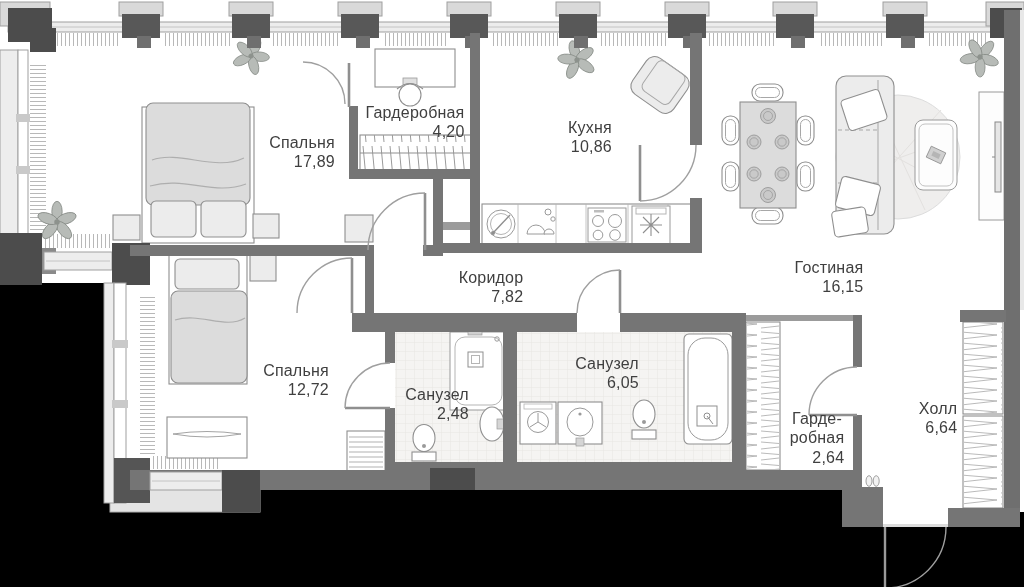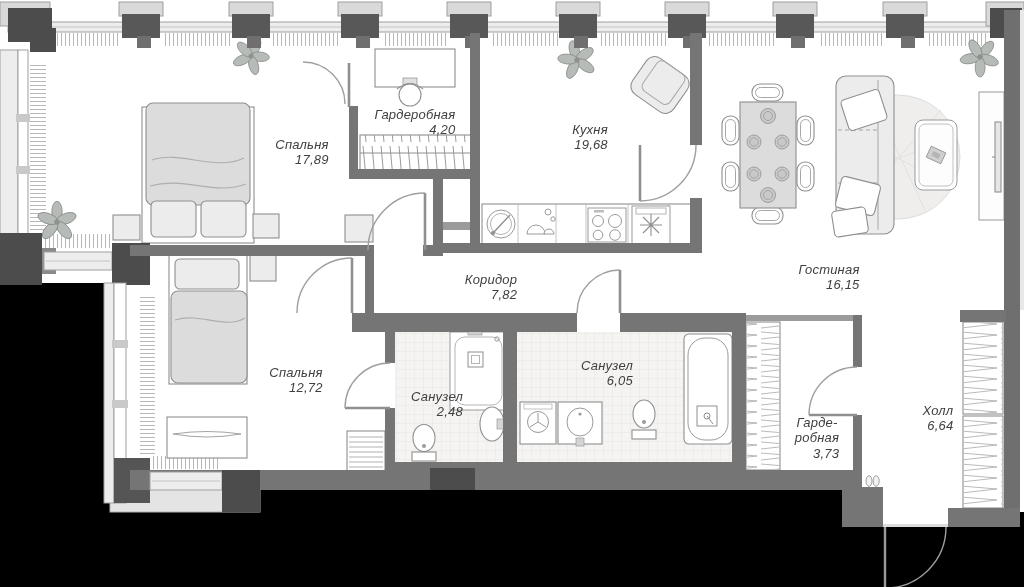--- a/index.html
+++ b/index.html
@@ -21,21 +21,21 @@
   .mull{fill:#c9c9c9;}
   .blk{fill:var(--blk);}
   .furn-f{fill:#ffffff;stroke:var(--furn);stroke-width:1.1;}
   .furn-s{fill:var(--soft);stroke:var(--furn);stroke-width:1.1;}
   .furn-e{fill:var(--softer);stroke:var(--furn);stroke-width:1.1;}
   .ln{stroke:var(--furn);fill:none;stroke-width:1.1;}
   .door{stroke:#9f9f9f;fill:none;stroke-width:1.4;}
   .leaf{stroke:#8f8f8f;stroke-width:2.6;}
   .plantleaf{fill:var(--plant);stroke:#848984;stroke-width:.7;}
   .room-label{position:absolute;transform:translate(-50%,-50%);text-align:center;
-    color:var(--txt);font-size:13px;line-height:1.2;letter-spacing:.2px;white-space:pre-line;font-style:italic;}
+    color:var(--txt);font-size:16px;line-height:1.2;letter-spacing:.2px;white-space:pre-line;}
   .room-label .ra{display:block;text-align:right;}
   .room-label .rn{display:block;}
 </style>
 </head>
 <body>
 
 <div id="stage">
 
 <svg width="1024" height="587" viewBox="0 0 1024 587">
   <defs>
@@ -450,37 +450,37 @@
   </g>
 </svg>
 
   <div class="room-label" style="left:302px;top:152px">
     <span class="rn">Спальня</span><span class="ra">17,89</span>
   </div>
   <div class="room-label" style="left:415px;top:122px">
     <span class="rn">Гардеробная</span><span class="ra">4,20</span>
   </div>
   <div class="room-label" style="left:590px;top:137px">
-    <span class="rn">Кухня</span><span class="ra">19,68</span>
+    <span class="rn">Кухня</span><span class="ra">10,86</span>
   </div>
   <div class="room-label" style="left:829px;top:277px">
     <span class="rn">Гостиная</span><span class="ra">16,15</span>
   </div>
   <div class="room-label" style="left:491px;top:287px">
     <span class="rn">Коридор</span><span class="ra">7,82</span>
   </div>
   <div class="room-label" style="left:296px;top:380px">
     <span class="rn">Спальня</span><span class="ra">12,72</span>
   </div>
   <div class="room-label" style="left:437px;top:404px">
     <span class="rn">Санузел</span><span class="ra">2,48</span>
   </div>
   <div class="room-label" style="left:607px;top:373px">
     <span class="rn">Санузел</span><span class="ra">6,05</span>
   </div>
   <div class="room-label" style="left:817px;top:438px">
     <span class="rn">Гарде-
-робная</span><span class="ra">3,73</span>
+робная</span><span class="ra">2,64</span>
   </div>
   <div class="room-label" style="left:938px;top:418px">
     <span class="rn">Холл</span><span class="ra">6,64</span>
   </div>
 </div>
 
 </body></html>

